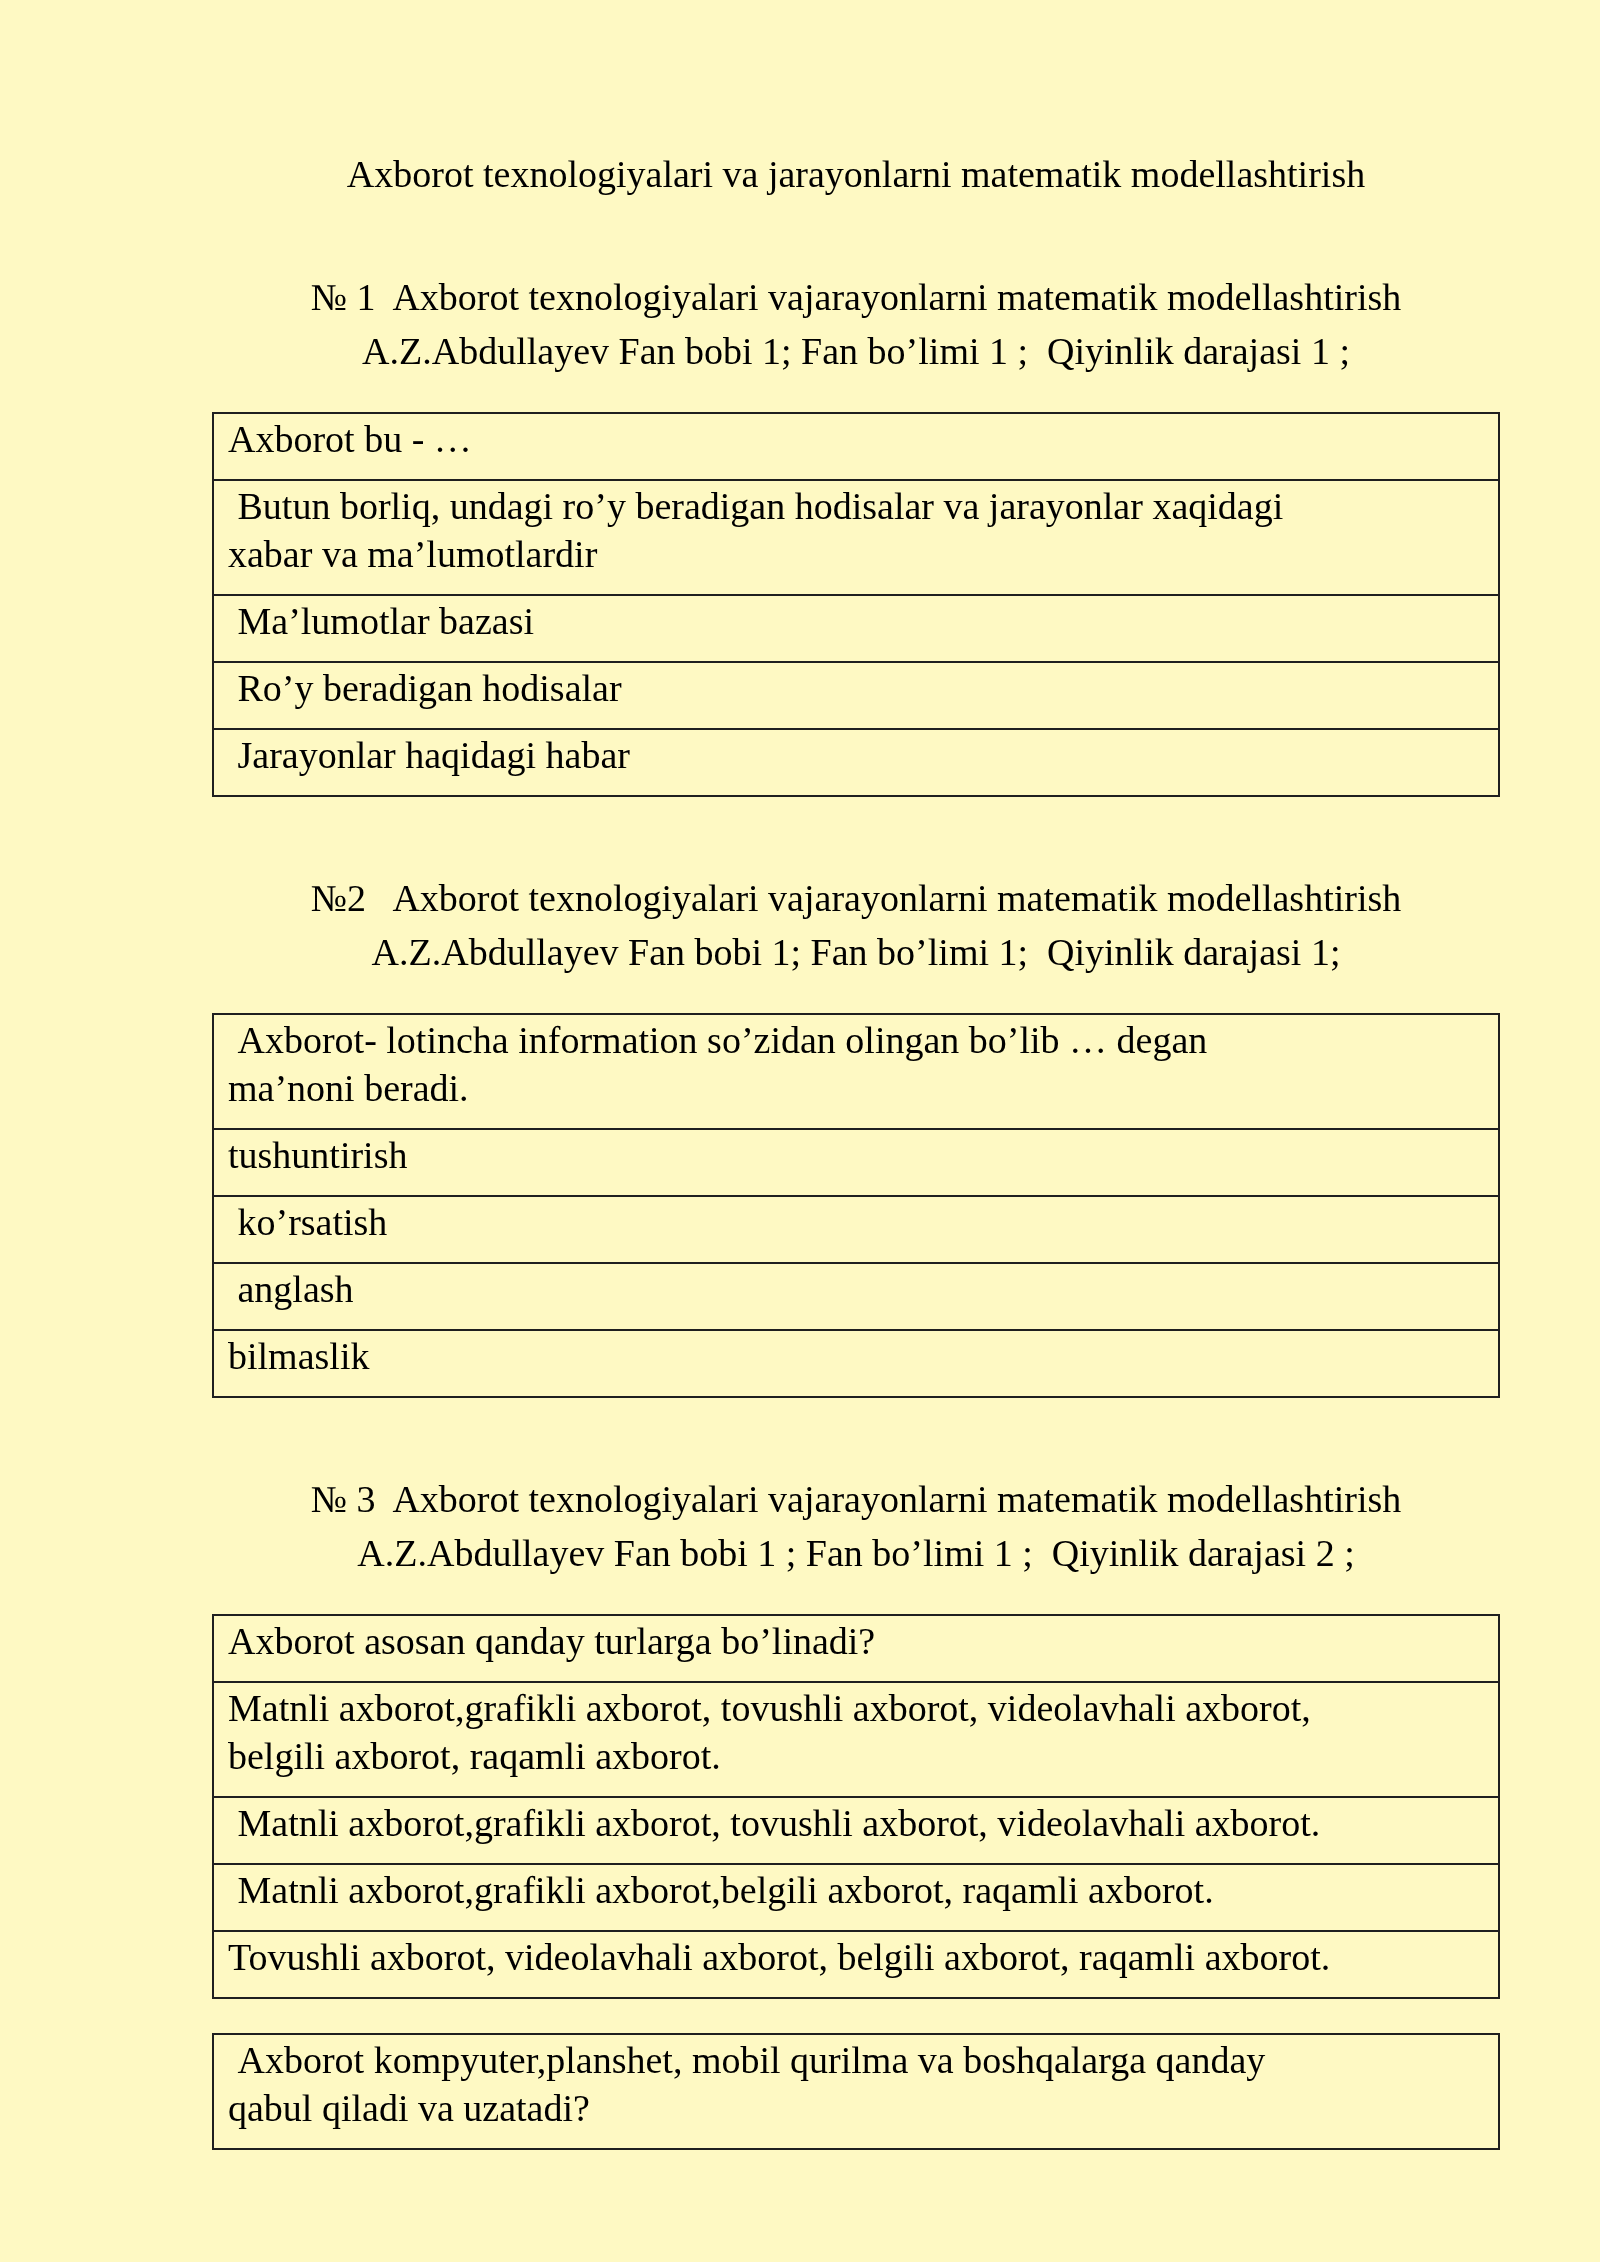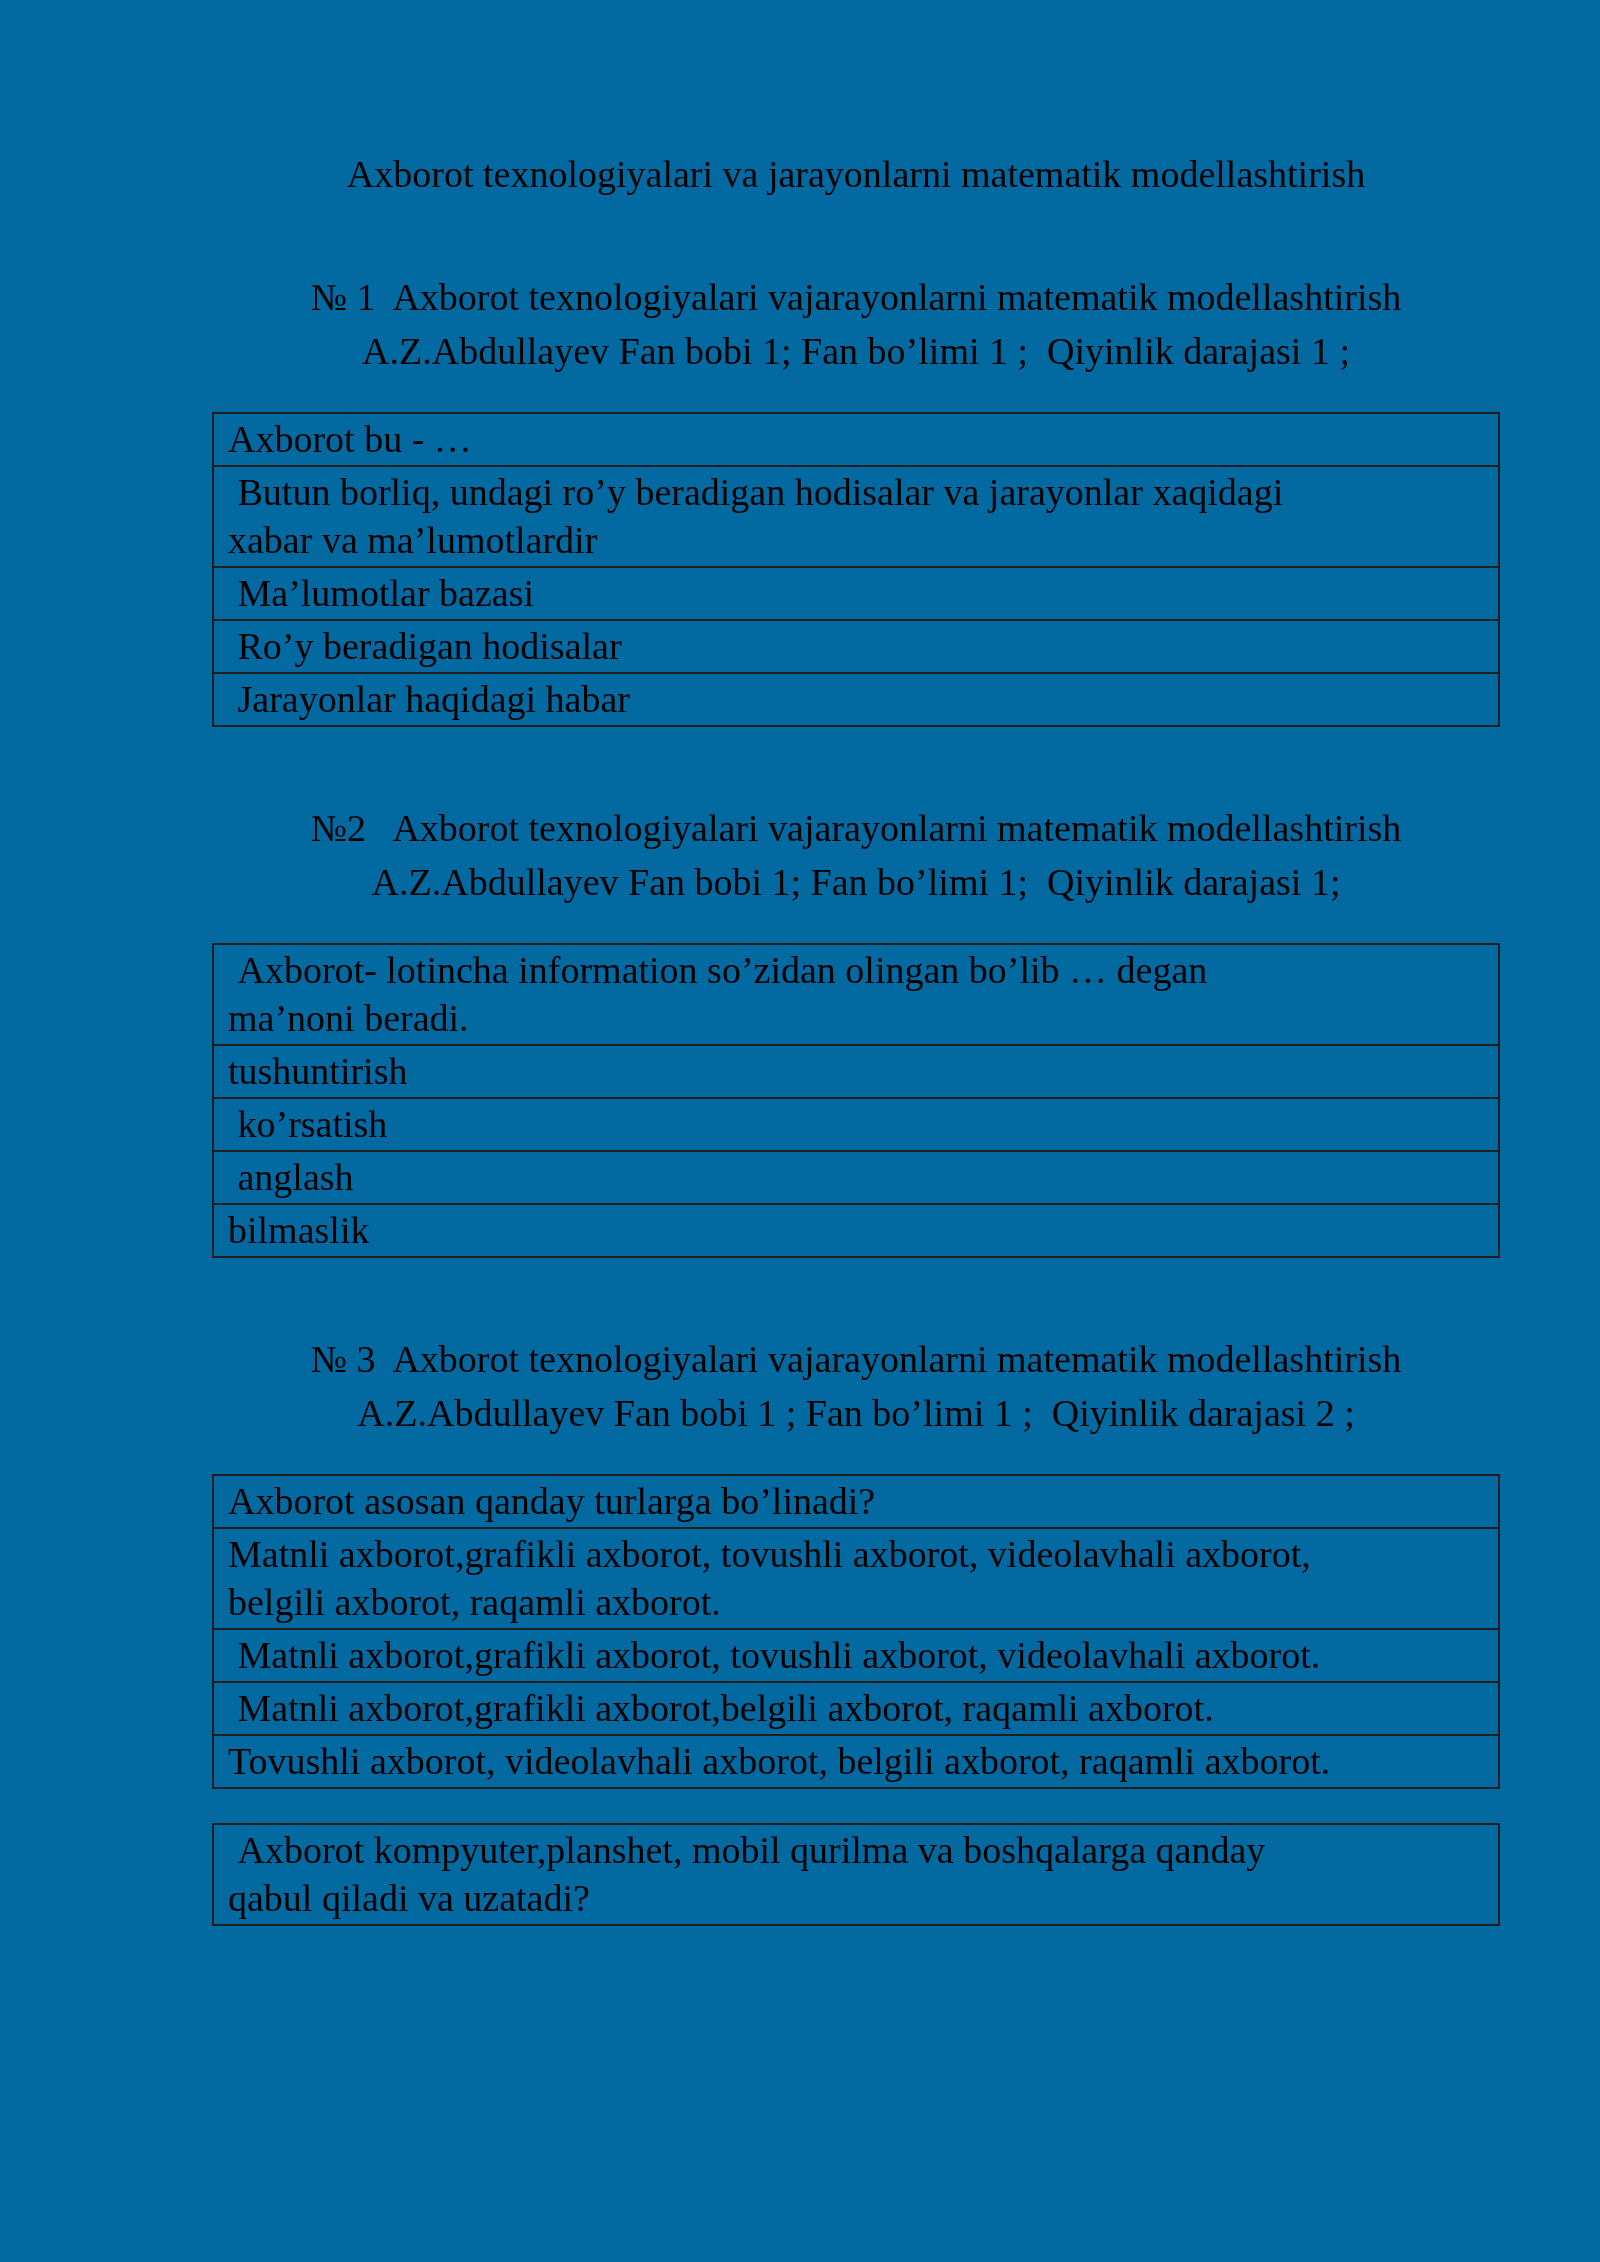--- a/index.html
+++ b/index.html
@@ -4,21 +4,21 @@
 <style>
   html, body {
     margin: 0;
     padding: 0;
     background: #ffffff;
   }
   .page {
     position: relative;
     width: 1600px;
     height: 2262px;
-    background: #0369a1;
+    background: #fef9c3;
     font-family: "Liberation Serif", "DejaVu Serif", serif;
     font-size: 38px;
     color: #000000;
     overflow: hidden;
   }
   .content {
     padding: 152px 100px 0 212px; 
   }
   .doc-title {
     margin: 0;
@@ -39,21 +39,21 @@
   }
   table.qtable {
     margin-top: 34px;
     width: 100%;
     border-collapse: collapse;
     border: 2px solid #1f1f1f;
     table-layout: fixed;
   }
   table.qtable td {
     border: 2px solid #1f1f1f;
-    padding: 1px 14px 2px 14px;
+    padding: 1px 14px 16px 14px;
     line-height: 48px;
     white-space: pre-wrap;
     vertical-align: top;
   }
 </style>
 </head>
 <body>
 
 <div class="page">
   <div class="content">

